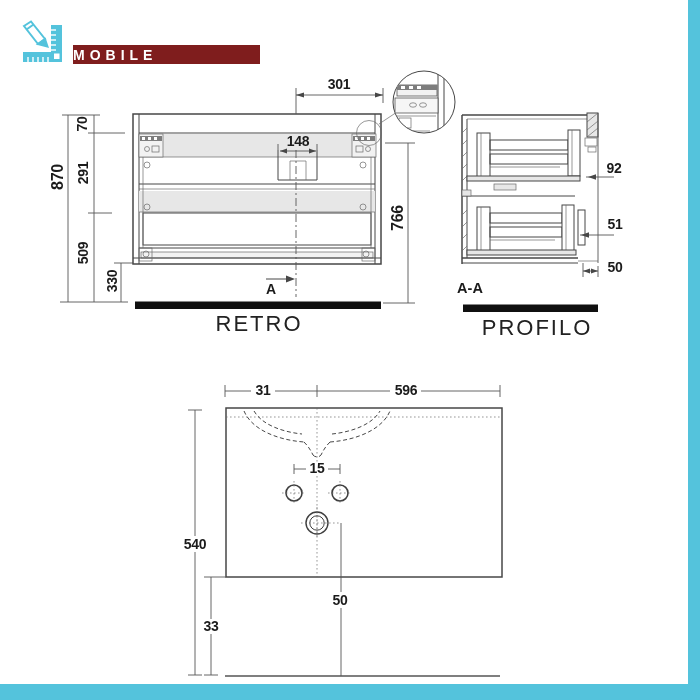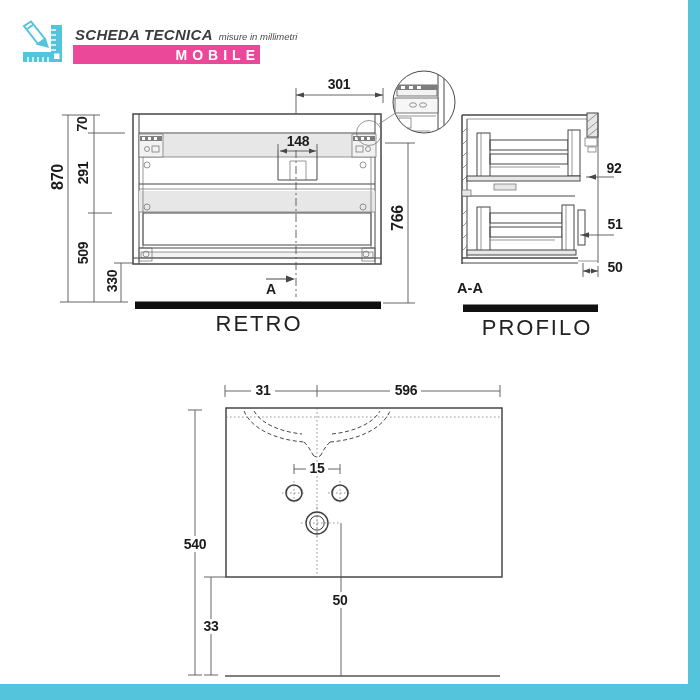--- a/index.html
+++ b/index.html
@@ -5,22 +5,22 @@
   html,body{margin:0;padding:0}
   body{width:700px;height:700px;background:#fff;position:relative;overflow:hidden;
        font-family:"Liberation Sans",sans-serif}
   .accent-bar-right{position:absolute;top:0;left:688px;width:12px;height:700px;background:#54c3dc}
   .accent-bar-bottom{position:absolute;top:684px;left:0;width:700px;height:16px;background:#54c3dc}
   .hdr{position:absolute;left:0;top:0;width:420px;height:80px}
   .hdr-icon{position:absolute;left:20px;top:20px}
   .hdr-titleline{position:absolute;left:75px;top:26px;white-space:nowrap}
   .hdr-title{font-style:italic;font-weight:700;font-size:15px;color:#3c3c3c;letter-spacing:.3px}
   .hdr-sub{font-style:italic;font-weight:400;font-size:9.5px;color:#4a4a4a;margin-left:6px}
-  .hdr-banner{position:absolute;left:73px;top:45px;width:187px;height:19px;background:#ec4899;
-              display:flex;align-items:center;justify-content:flex-end}
+  .hdr-banner{position:absolute;left:73px;top:45px;width:187px;height:19px;background:#7f1d1d;
+              display:flex;align-items:center;justify-content:flex-start}
   .hdr-banner span{color:#fff;font-weight:700;font-size:14px;letter-spacing:5px}
   svg.draw{position:absolute;left:0;top:0}
   .s1{stroke:#474747;stroke-width:1;fill:none}
   .s0{stroke:#6a6a6a;stroke-width:.7;fill:none}
   .s2{stroke:#474747;stroke-width:1.5;fill:none}
   .sd{stroke:#565656;stroke-width:.9;fill:none}
   .dot{stroke-dasharray:1.6 2.4}
   .dsh{stroke-dasharray:4 2.6}
   .cl{stroke-dasharray:8 3 2 3}
   .fw{fill:#fff}.fg{fill:#e7e7e7}.fg2{fill:#f2f2f2}.fdk{fill:#7d7d7d}
@@ -55,23 +55,20 @@
         <line x1="28" y1="37" x2="28" y2="42"></line>
       </g>
       <rect x="34" y="33.5" width="5.5" height="5.5" fill="#fff"></rect>
       <g stroke="#54c3dc" stroke-width="2" fill="#fff">
         <path d="M4,6 L11,1.5 L25,19 L18,24 Z"></path>
         <path d="M18,24 L25,19 L27.5,26.5 Z" fill="#54c3dc"></path>
         <line x1="6.5" y1="9.5" x2="13.5" y2="4.5"></line>
       </g>
     </g>
   </svg>
-  <div class="hdr-titleline">
-    <span class="hdr-title">SCHEDA TECNICA</span><span class="hdr-sub">misure in millimetri</span>
-  </div>
   <div class="hdr-banner">
     <span>MOBILE</span>
   </div>
 </div>
 
 <svg class="draw" width="700" height="700" viewBox="0 0 700 700">
   <defs>
     <clipPath id="dc">
         <circle cx="424" cy="102" r="31"></circle>
       </clipPath>

